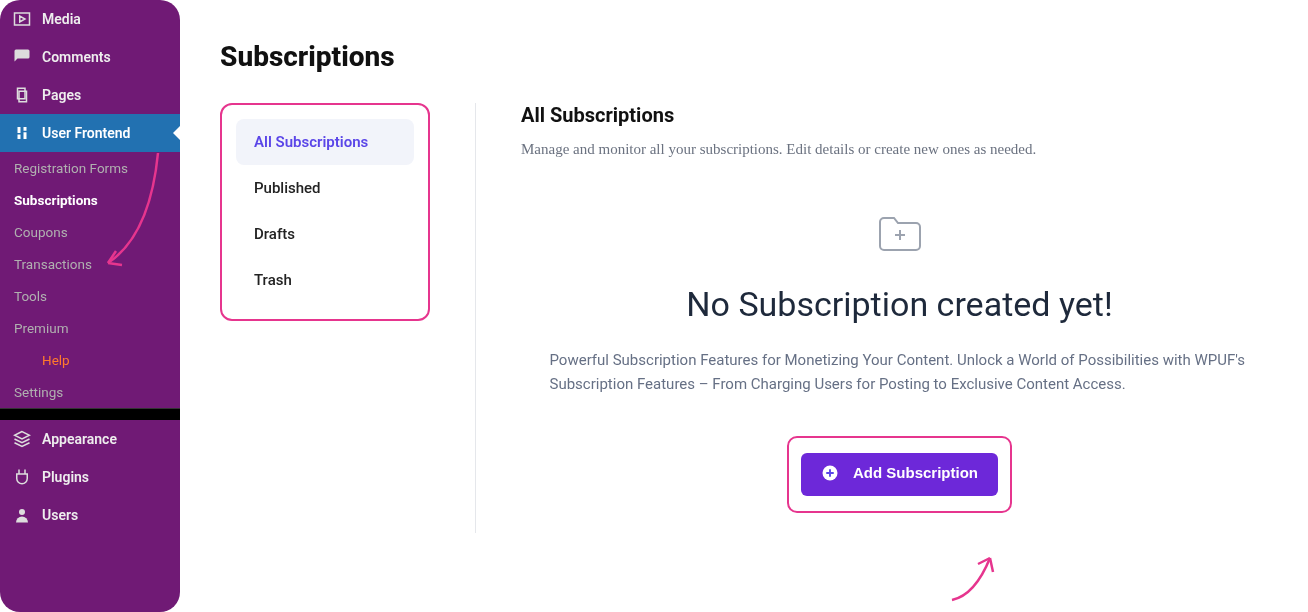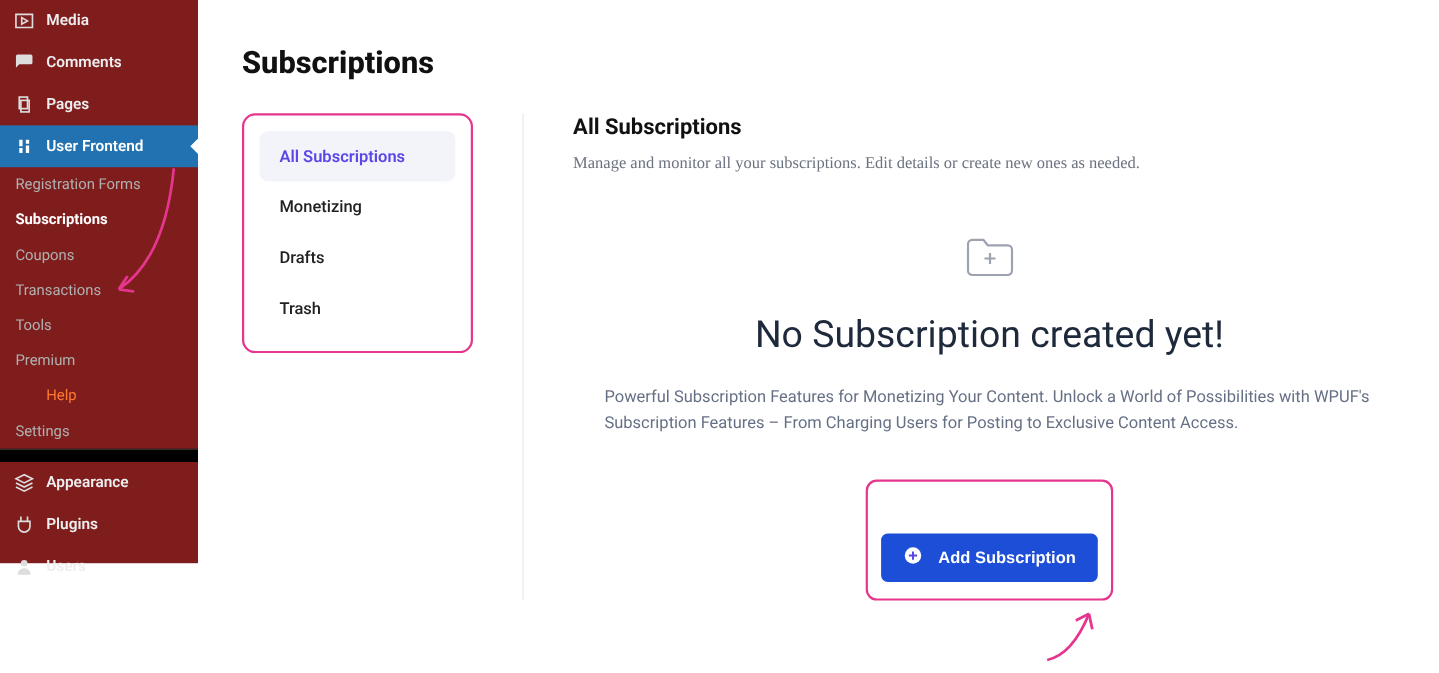--- a/index.html
+++ b/index.html
@@ -8,24 +8,25 @@
   background: #fff;
   width: 1308px;
   height: 612px;
   overflow: hidden;
   position: relative;
 }
 .sidebar {
   position: absolute;
   left: 0; top: 0;
   width: 180px;
-  height: 512px;
-  background: #7f1d1d;
+  height: 612px;
+  background: #701a75;
   color: #eee;
   font-size: 14px;
+  border-radius: 20px;
 }
 .sidebar .nav-item {
   display: flex;
   align-items: center;
   padding: 10px 12px;
   gap: 10px;
   cursor: pointer;
   position: relative;
 }
 .sidebar .nav-item.bold { font-weight: 600; }
@@ -84,32 +85,31 @@
 .empty-text { text-align: left; font-size: 15px; color: #667085; line-height: 1.6; max-width: 700px; margin: 0 auto 40px; }
 
 .btn-wrap { display: flex; justify-content: center; }
 .btn-outline {
   border: 2.5px solid #e6358e;
   border-radius: 10px;
   padding: 15px 12px;
   display: inline-flex;
 }
 .add-btn {
-  background: #1d4ed8;
+  background: #6d28d9;
   color: #fff;
   border: none;
   border-radius: 6px;
   padding: 11px 20px;
   font-size: 15px;
   font-weight: 600;
   display: inline-flex;
-  align-items: center;
+  align-items: flex-start;
   gap: 14px;
   cursor: pointer;
-  margin-top: 32px;
 }
 
 .arrow1 { position: absolute; left: 80px; top: 145px; pointer-events: none; }
 .arrow2 { position: absolute; left: 940px; top: 550px; pointer-events: none; }
 </style>
 </head>
 <body>
 
 <div class="sidebar">
   <div class="nav-item bold">
@@ -183,21 +183,21 @@
     <span>Users</span>
   </div>
 </div>
 
 <div class="main">
   <h1 class="page-title">Subscriptions</h1>
 
   <div class="content-wrap">
     <div class="tabs-panel">
       <div class="tab-item active">All Subscriptions</div>
-      <div class="tab-item">Monetizing</div>
+      <div class="tab-item">Published</div>
       <div class="tab-item">Drafts</div>
       <div class="tab-item">Trash</div>
     </div>
 
     <div class="vdiv"></div>
 
     <div class="detail-panel">
       <h2 class="detail-heading">All Subscriptions</h2>
       <p class="detail-desc">Manage and monitor all your subscriptions. Edit details or create new ones as needed.</p>
 

